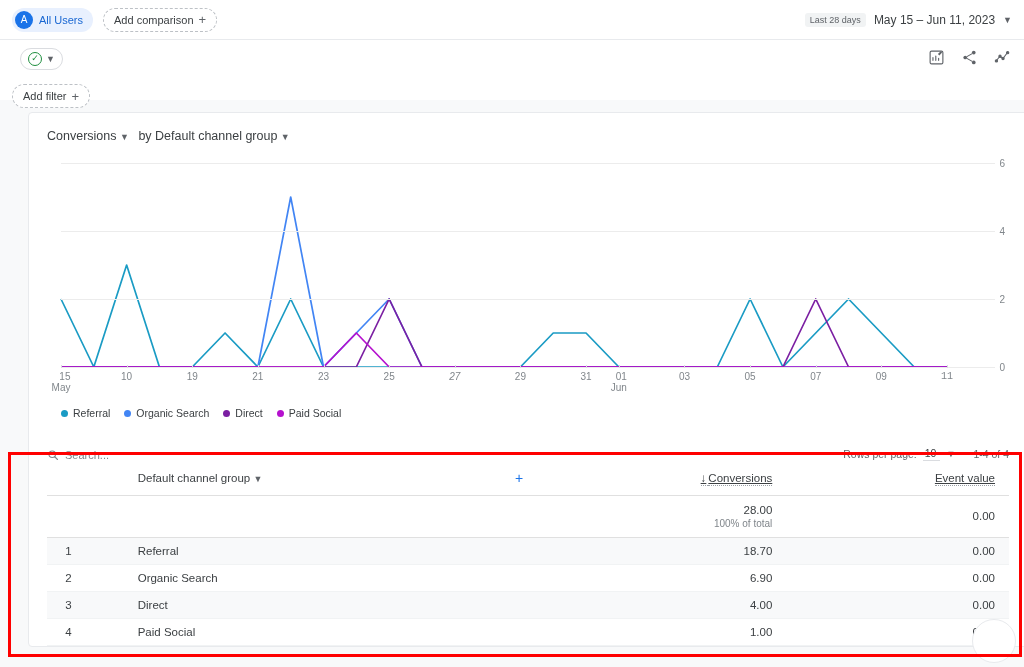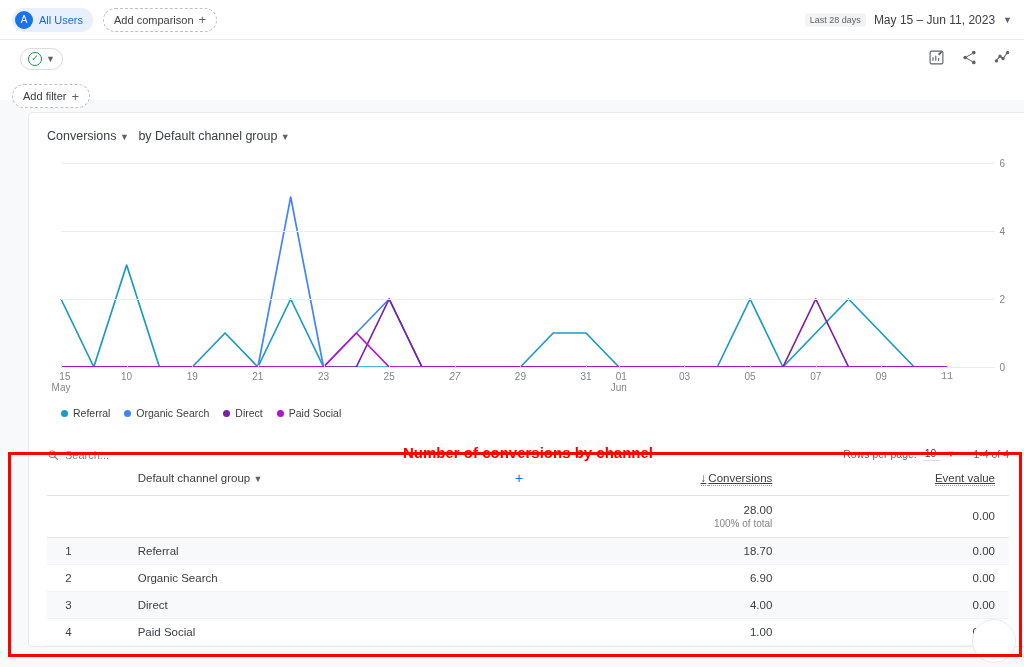--- a/index.html
+++ b/index.html
@@ -295,21 +295,20 @@
     </div>
 
   <div class="table-controls">
     <div class="search-box">
       <svg width="12" height="12" viewBox="0 0 24 24" fill="none" stroke="#80868b" stroke-width="2.2">
         <circle cx="10.5" cy="10.5" r="6.5"></circle>
           <path d="M15.5 15.5L21 21" stroke-linecap="round"></path>
       </svg>
       <span>Search...</span>
     </div>
-    <div class="annotation">Number of conversions by channel</div>
     <div class="rows-ctrl">
       <span>Rows per page:</span>
       <span class="rows-val">10</span>
       <span class="caret">▼</span>
       <span style="margin-left:12px;">1-4 of 4</span>
     </div>
   </div>
 
   <table class="data">
     <colgroup>

